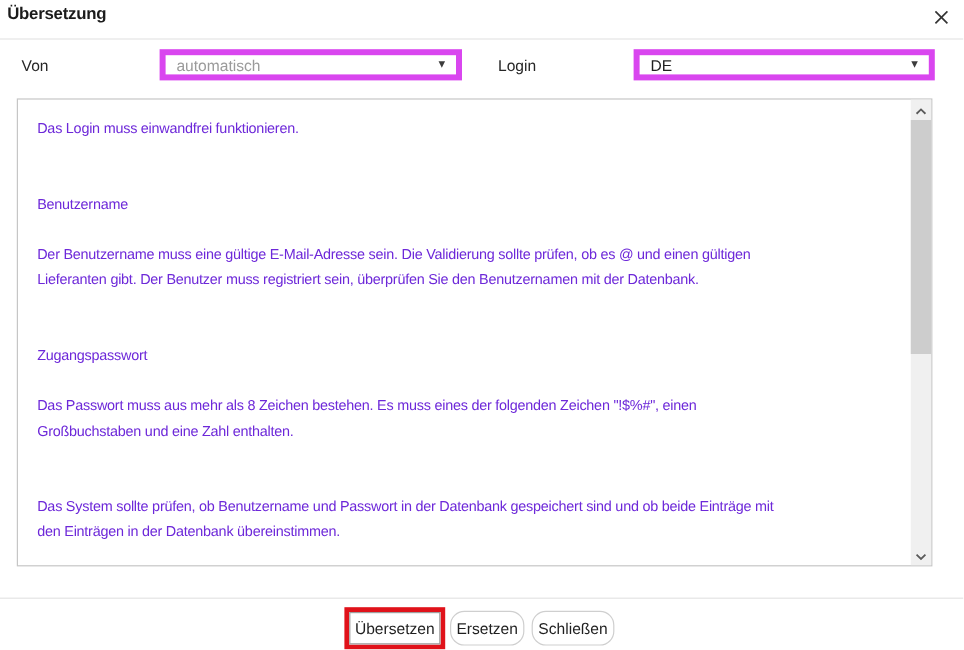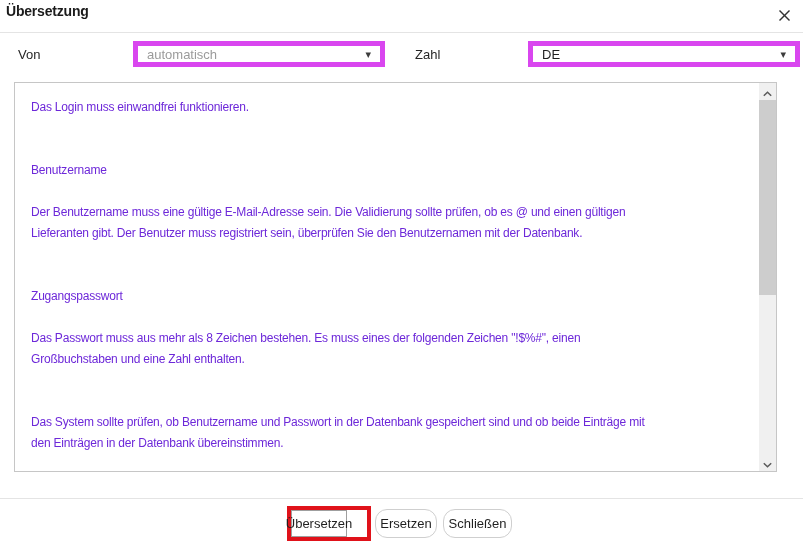--- a/index.html
+++ b/index.html
@@ -23,21 +23,21 @@
   .field-label { position:absolute; top:47px; font-size:13px; color:#262626; }
   .label-von  { left:18px; }
   .label-nach { left:415px; }
 
   .combo {
     position:absolute; top:41px; height:26px; box-sizing:border-box;
     border:5px solid #d946ef; background:#fff;
     display:flex; align-items:center; padding:0 9px; font-size:13px;
   }
   .combo-from { left:133px; width:252px; }
-  .combo-to   { left:528px; width:272px; }
+  .combo-to   { left:528px; width:251px; }
   .combo .combo-value { color:#1f1f1f; }
   .combo-from .combo-value { color:#9b9b9b; }
   .combo .caret { margin-left:auto; font-size:11px; color:#3c3c3c; line-height:1; }
 
   .editor {
     position:absolute; left:14px; top:82px; width:763px; height:390px;
     box-sizing:border-box; border:1px solid #c6c6c6; background:#fff;
   }
   .editor-text {
     position:absolute; left:0; top:0; right:17px; bottom:0;
@@ -63,21 +63,21 @@
   .highlight-annotation {
     position:absolute; left:287px; top:506px; width:84px; height:35px;
     box-sizing:border-box; border:4px solid var(--highlight-red, #e0121a);
   }
   .btn {
     box-sizing:border-box; background:#fff; border:1px solid #cfcfcf;
     border-radius:12px; font-size:13px; color:#1f1f1f;
     display:flex; align-items:center; justify-content:center;
     font-family:inherit; cursor:default; white-space:nowrap;
   }
-  .btn-translate { position:absolute; left:0; top:0; width:56px; height:27px; border-color:#9f9f9f; border-radius:0; }
+  .btn-translate { position:absolute; left:0; top:0; width:76px; height:27px; border-color:#9f9f9f; border-radius:0; }
   .btn-replace  { position:absolute; left:375px; top:509px; width:62px; height:29px; }
   .btn-close    { position:absolute; left:443px; top:509px; width:69px; height:29px; }
 </style>
 </head>
 <body>
 
 <div class="stage">
 
   <div class="dialog-title">Übersetzung</div>
 
@@ -92,21 +92,21 @@
 
   <div class="divider top"></div>
 
   <div class="field-label label-von">Von</div>
 
   <div class="combo combo-from">
     <span class="combo-value">automatisch</span>
     <span class="caret">▾</span>
   </div>
 
-  <div class="field-label label-nach">Zahl</div>
+  <div class="field-label label-nach">Login</div>
 
   <div class="combo combo-to">
     <span class="combo-value">DE</span>
     <span class="caret">▾</span>
   </div>
 
   <div class="editor">
     <div class="editor-text">Das Login muss einwandfrei funktionieren.
 
 

